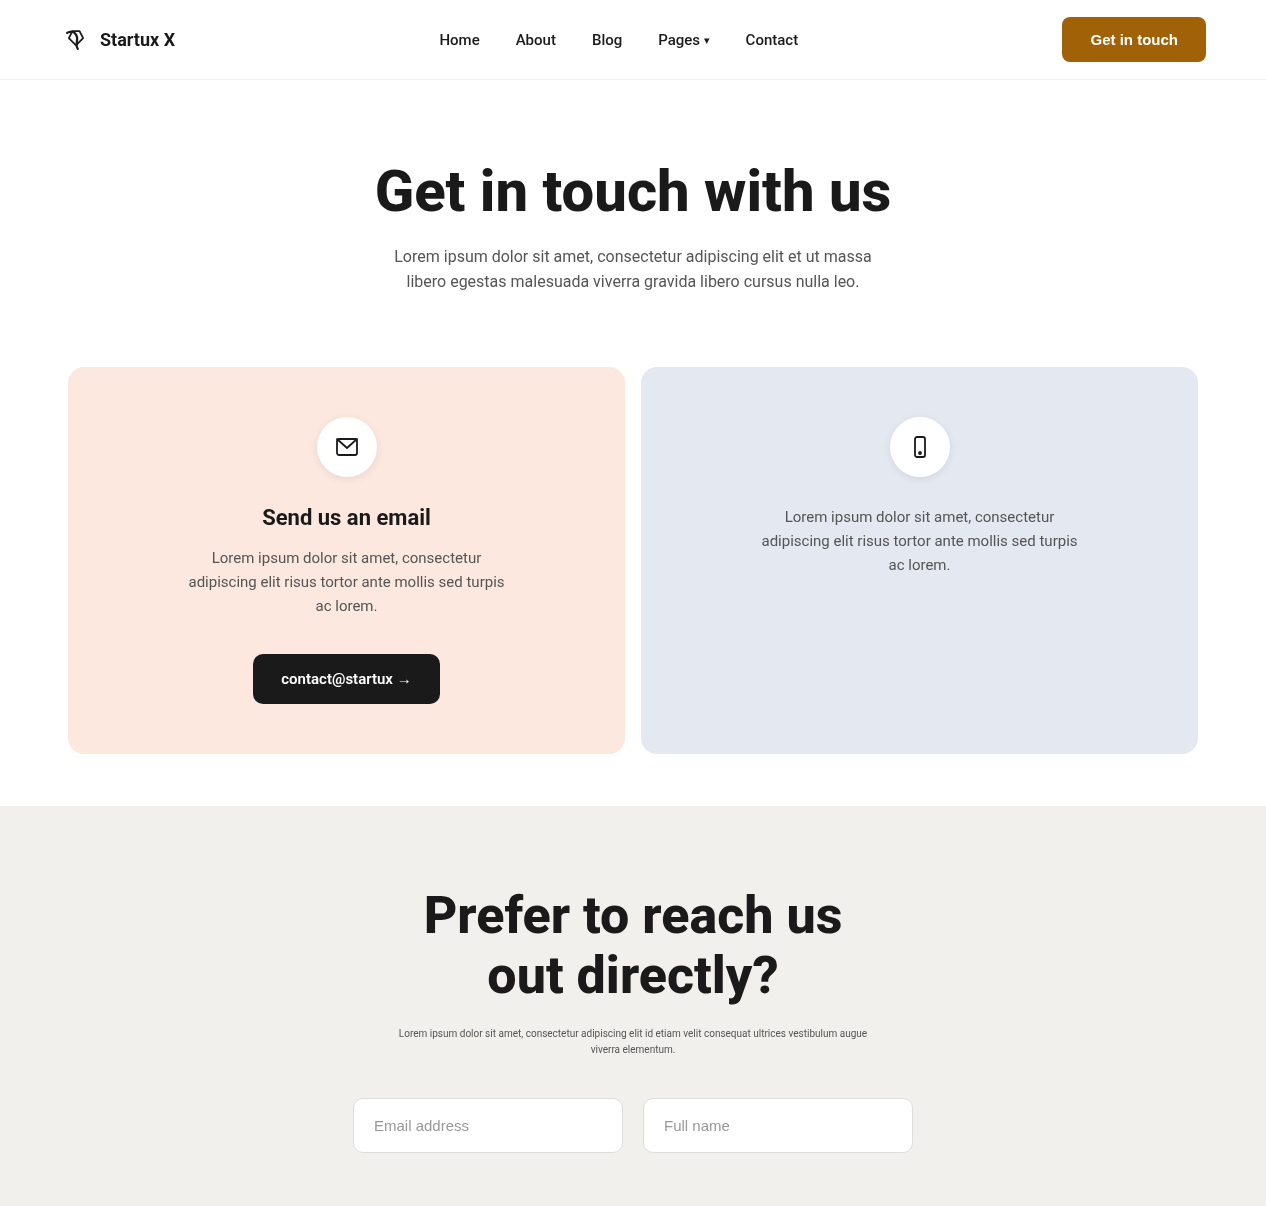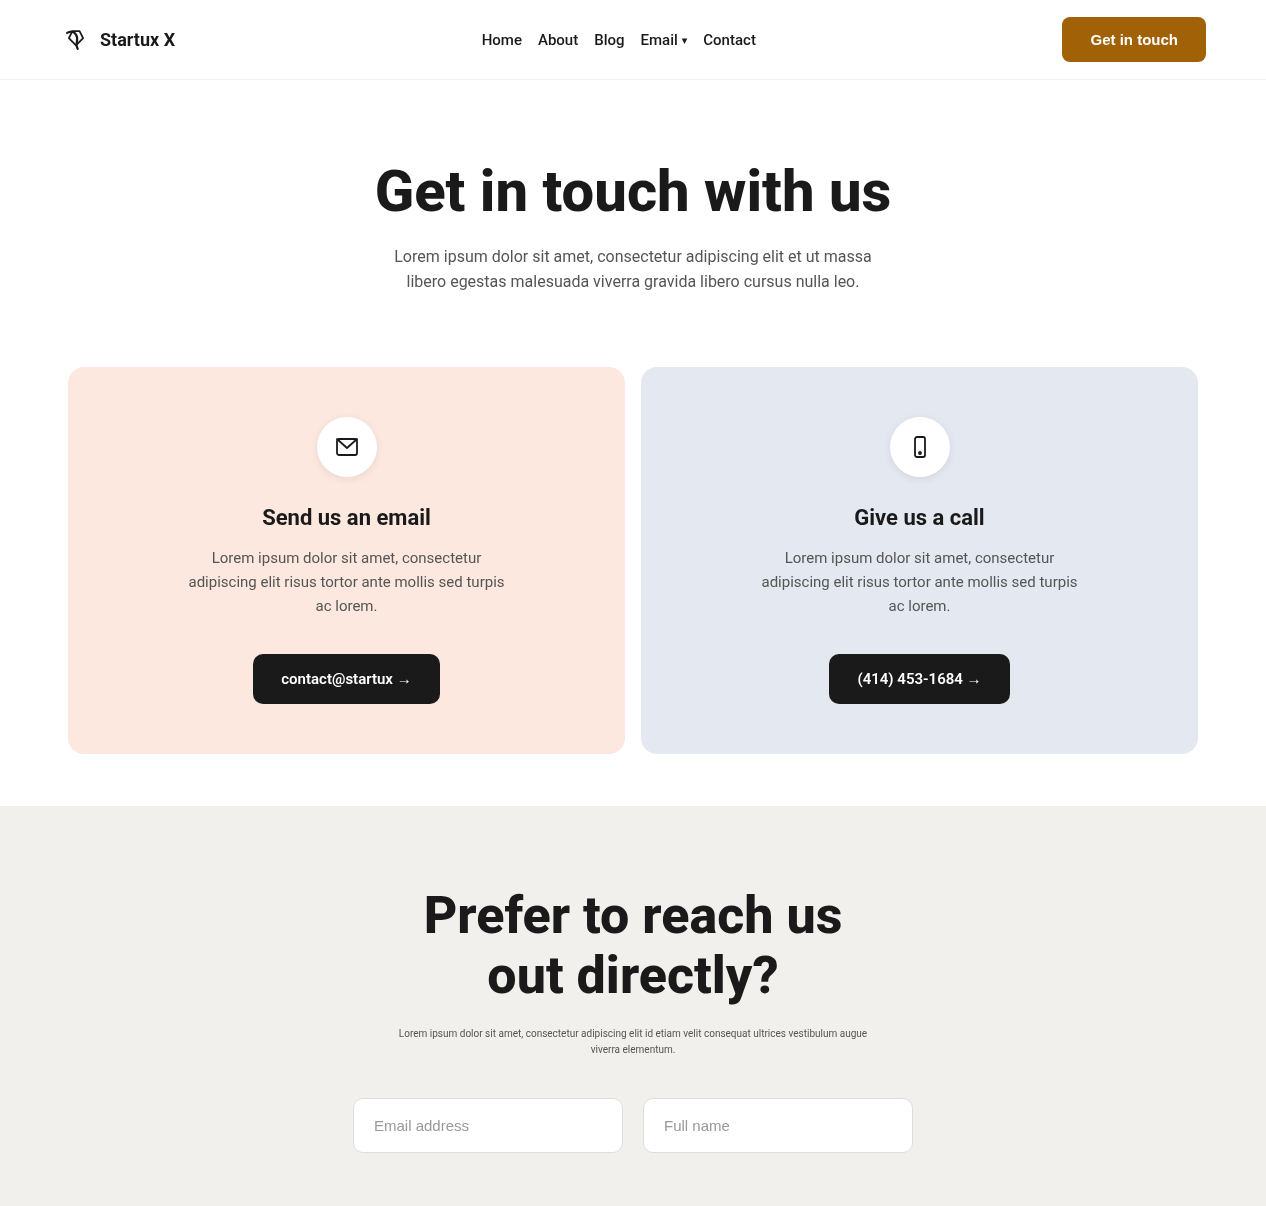--- a/index.html
+++ b/index.html
@@ -35,21 +35,21 @@
     }
 
     .logo-icon {
       width: 32px;
       height: 32px;
     }
 
     .nav-links {
       display: flex;
       align-items: center;
-      gap: 16px;
+      gap: 36px;
       list-style: none;
     }
 
     .nav-links a {
       text-decoration: none;
       color: #1a1a1a;
       font-size: 15px;
       font-weight: 500;
     }
 
@@ -232,21 +232,21 @@
     </svg>
     <span>Startux X</span>
   </a>
 
   <ul class="nav-links">
     <li><a href="#">Home</a></li>
     <li><a href="#">About</a></li>
     <li><a href="#">Blog</a></li>
     <li>
       <span class="nav-pages">
-        <span>Email</span>
+        <span>Pages</span>
         <span class="chevron-down">▾</span>
       </span>
     </li>
     <li><a href="#">Contact</a></li>
   </ul>
 
   <button class="btn-get-in-touch">Get in touch</button>
 </nav>
 
 <section class="hero-section">
@@ -268,23 +268,21 @@
     <a class="card-btn" href="#">contact@startux →</a>
   </div>
 
   <div class="contact-card card-phone">
     <div class="card-icon-wrapper">
       <svg viewBox="0 0 24 24" fill="none" stroke="#1a1a1a" stroke-width="1.8" stroke-linecap="round" stroke-linejoin="round">
         <rect x="7" y="2" width="10" height="20" rx="2"></rect>
         <circle cx="12" cy="18" r="1" fill="#1a1a1a"></circle>
       </svg>
     </div>
-    <h2 class="card-title">Give us a call</h2>
     <p class="card-description">Lorem ipsum dolor sit amet, consectetur adipiscing elit risus tortor ante mollis sed turpis ac lorem.</p>
-    <a class="card-btn" href="#">(414) 453-1684 →</a>
   </div>
 
 </div>
 
 <section class="bottom-section">
   <h2 class="bottom-title">Prefer to reach us out directly?</h2>
   <p class="bottom-subtitle">Lorem ipsum dolor sit amet, consectetur adipiscing elit id etiam velit consequat ultrices vestibulum augue viverra elementum.</p>
   <div class="form-row">
     <input class="form-input" type="email" placeholder="Email address" style="">
     <input class="form-input" type="text" placeholder="Full name" style="">

